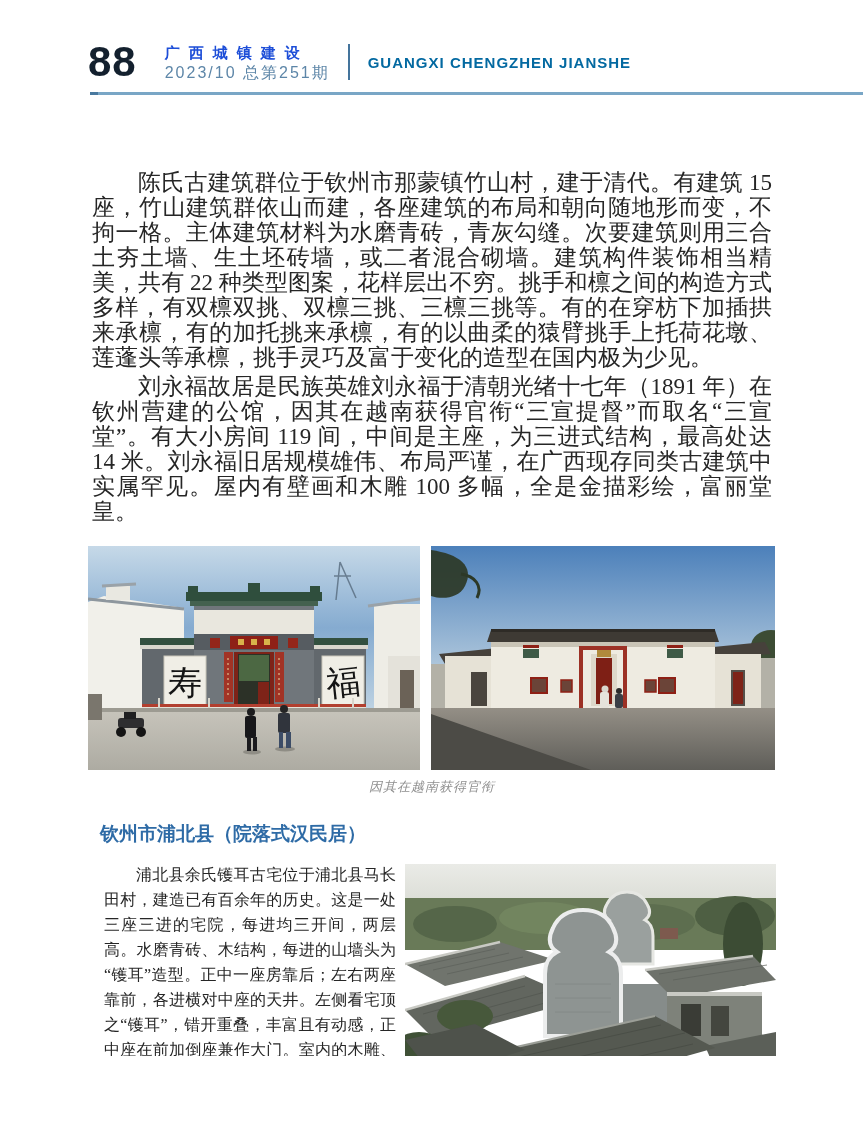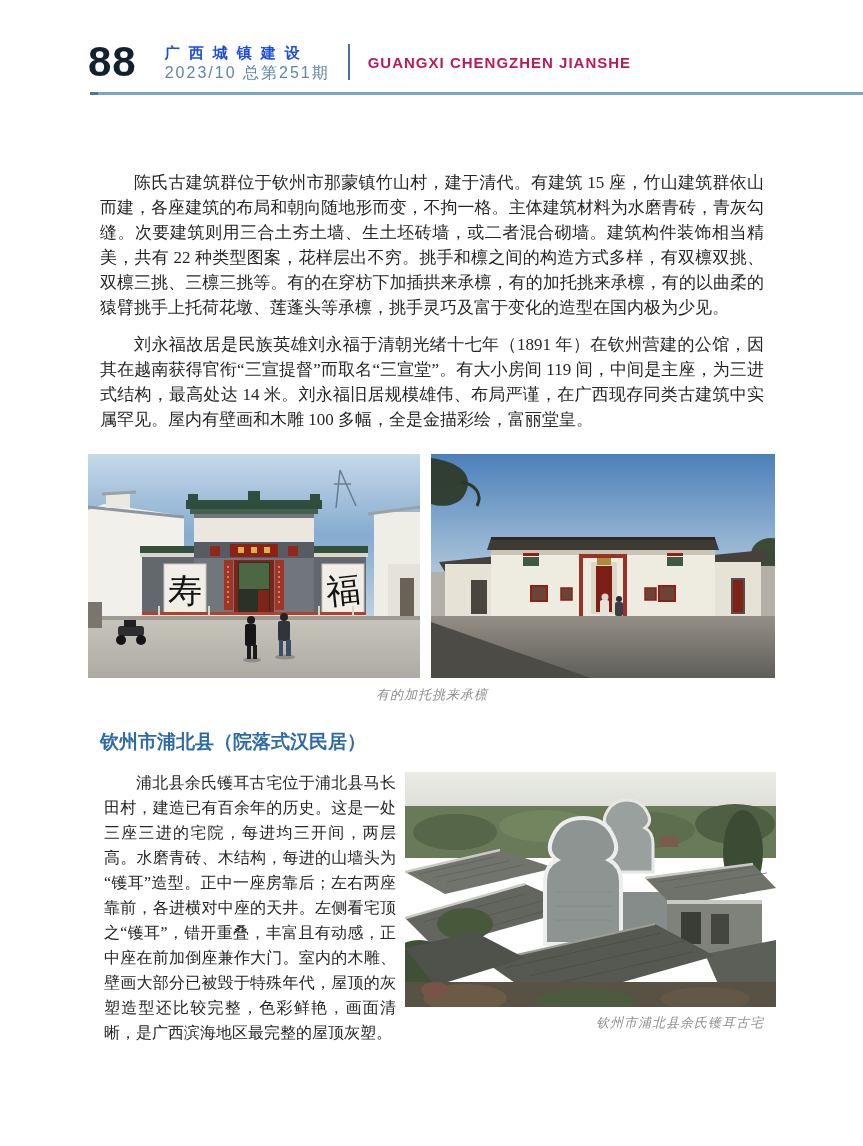--- a/index.html
+++ b/index.html
@@ -9,26 +9,26 @@
   .hdr{display:flex;align-items:flex-start;margin:42px 0 0 88px;height:46px;}
   .pagenum{font-family:"Liberation Sans","DejaVu Sans",sans-serif;font-weight:bold;
            font-size:42px;line-height:40px;color:#13202e;letter-spacing:1px;}
   .titleblock{margin-left:28px;padding-top:2px;}
   .title-cn{font-family:"Liberation Sans","DejaVu Sans",sans-serif;font-weight:bold;
             font-size:15px;color:#1d4ed8;letter-spacing:9px;line-height:18px;}
   .issue{font-family:"Liberation Sans","DejaVu Sans",sans-serif;font-size:16px;
          color:#5d86a8;letter-spacing:2px;line-height:17px;margin-top:2px;}
   .vdiv{width:2px;height:36px;background:#44749c;margin:2px 18px 0 18px;}
   .title-en{font-family:"Liberation Sans","DejaVu Sans",sans-serif;font-weight:bold;
-            font-size:15px;color:#be185d;letter-spacing:1px;padding-top:12px;}
+            font-size:15px;color:#0369a1;letter-spacing:1px;padding-top:12px;}
   .rule{height:3px;margin:4px 0 0 90px;
         background:linear-gradient(to right,#49799f 0 8px,#79a6c6 8px 100%);}
   
   .content{margin:75px 87px 0 88px;width:688px;}
-  .body-p{font-size:17px;line-height:25px;text-align:justify;text-indent:2em;margin:12px;}
+  .body-p{font-size:23px;line-height:25px;text-align:justify;text-indent:2em;margin:4px;}
   .photo-row{display:flex;gap:11px;margin-top:22px;}
   .caption{font-size:13px;font-style:italic;color:#8f8f8f;letter-spacing:1px;
            line-height:16px;}
   .cap-center{text-align:center;margin-top:9px;}
   .section-h{font-family:"Liberation Sans","DejaVu Sans",sans-serif;font-weight:bold;
              font-size:19px;color:#2e6ba6;margin:27px 0 0 12px;line-height:24px;}
   .wrap-section{margin-top:12px;font-size:16px;line-height:25px;text-align:justify;}
   .wrap-section .wtext{text-indent:2em;margin:16px;}
   .float-photo{float:right;width:371px;margin:2px 0 6px 9px;}
   .cap-right{text-align:right;padding-right:12px;margin-top:8px;}
@@ -189,21 +189,21 @@
         <rect x="0" y="162" width="344" height="62" fill="url(#gnd2)"></rect>
         <polygon points="0,168 160,224 0,224" fill="#4c4b46"></polygon>
         <g>
           <circle cx="174" cy="143" r="3.5" fill="#d9d6ce"></circle>
           <rect x="169" y="146" width="9" height="16" rx="2" fill="#e6e3db"></rect>
           <circle cx="188" cy="145" r="3" fill="#2b2b2b"></circle>
           <rect x="184" y="148" width="8" height="14" rx="2" fill="#3a3e45"></rect>
         </g>
       </svg>
     </div>
-    <div class="caption cap-center">有的加托挑来承檩</div>
+    <div class="caption cap-center">因其在越南获得官衔</div>
 
     <h2 class="section-h">钦州市浦北县（院落式汉民居）</h2>
 
     <div class="wrap-section">
       <div class="float-photo">
 
         <svg width="371" height="235" viewBox="0 0 371 235" xmlns="http://www.w3.org/2000/svg">
           <defs>
             <linearGradient id="sky3" x1="0" y1="0" x2="0" y2="1">
               <stop offset="0" stop-color="#eaebe7"></stop>

